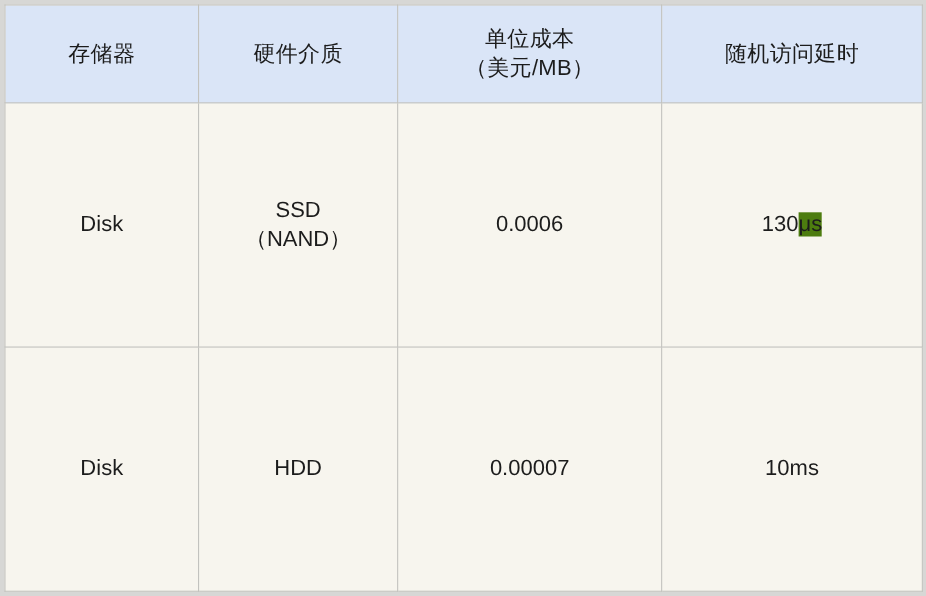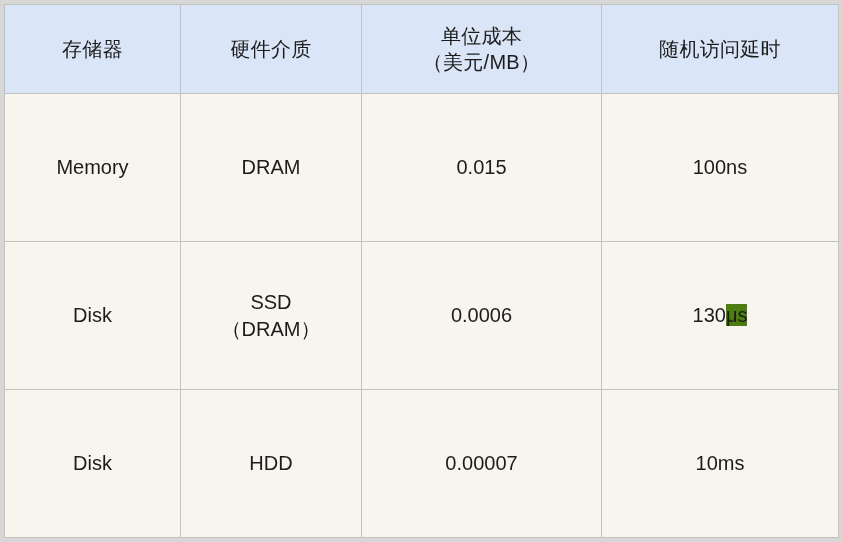--- a/index.html
+++ b/index.html
@@ -78,30 +78,24 @@
       <th>硬件介质</th>
       <th>
         <span class="cell-line">单位成本</span>
         <span class="cell-line">（美元/MB）</span>
       </th>
       <th>随机访问延时</th>
     </tr>
   </thead>
   <tbody>
     <tr>
-      <td>Memory</td>
-      <td>DRAM</td>
-      <td>0.015</td>
-      <td>100ns</td>
-    </tr>
-    <tr>
       <td>Disk</td>
       <td>
         <span class="cell-line">SSD</span>
-        <span class="cell-line">（DRAM）</span>
+        <span class="cell-line">（NAND）</span>
       </td>
       <td>0.0006</td>
       <td><span>130</span><span class="unit-glyph">μs</span></td>
     </tr>
     <tr>
       <td>Disk</td>
       <td>HDD</td>
       <td>0.00007</td>
       <td>10ms</td>
     </tr>

